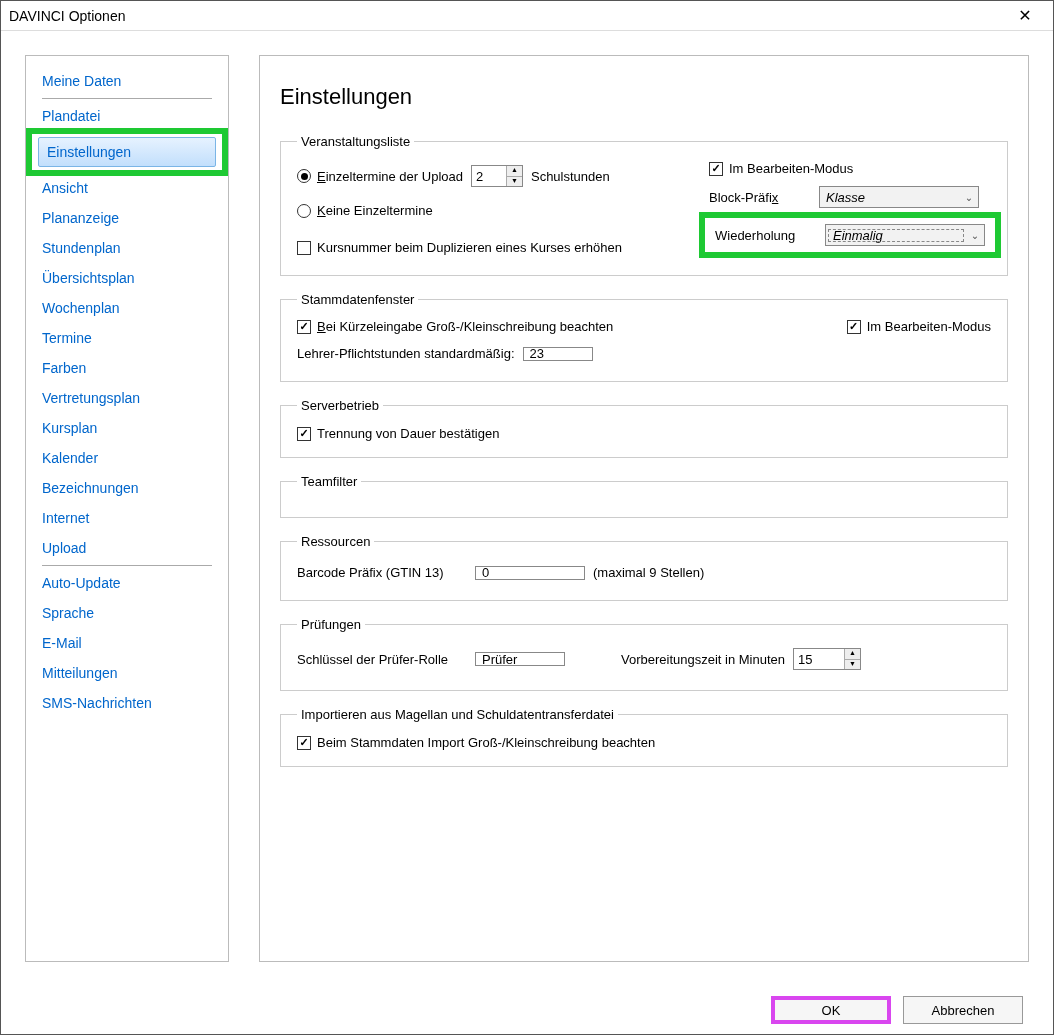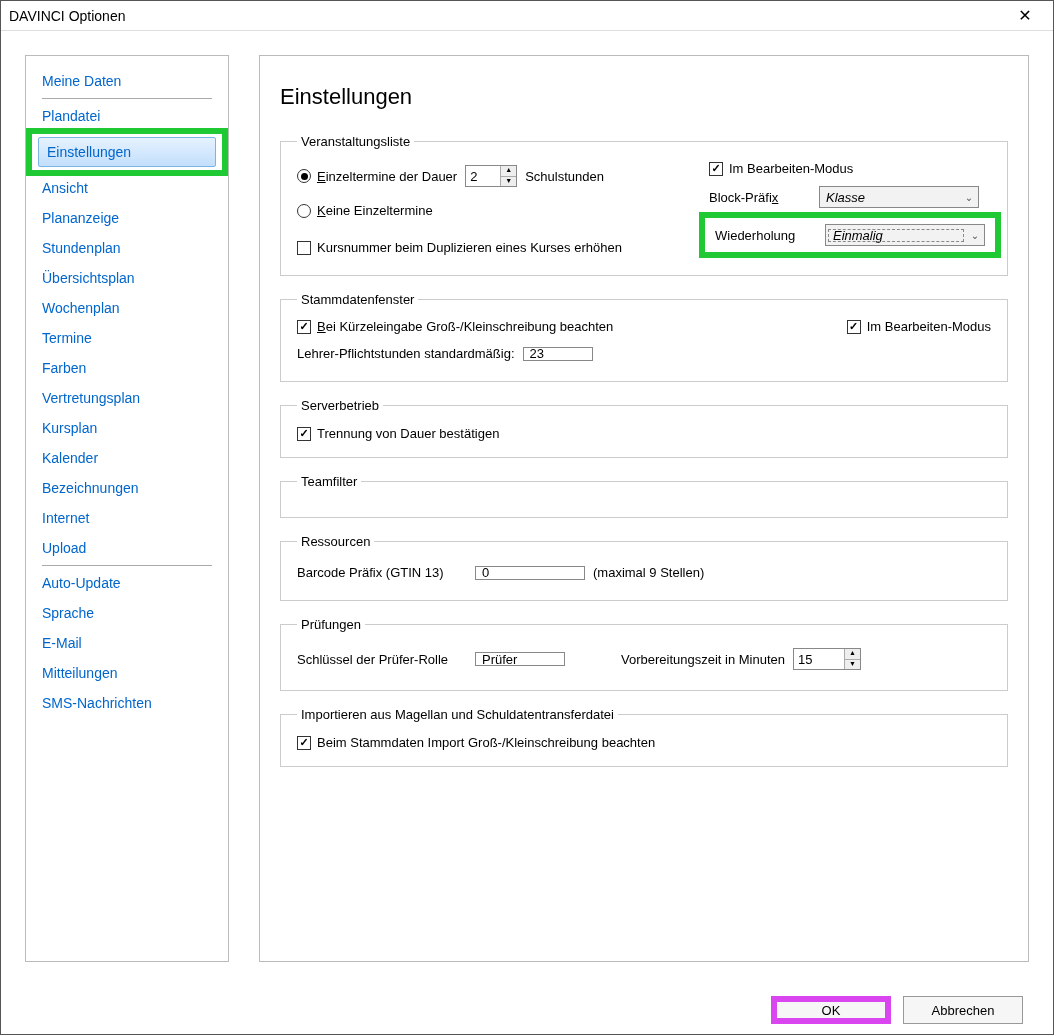--- a/index.html
+++ b/index.html
@@ -126,21 +126,21 @@
     border:6px solid #1ec933;padding:6px 10px;margin:-6px -10px;
   }
   .footer{
     height:48px;display:flex;justify-content:flex-end;align-items:center;
     gap:12px;padding:0 30px;border-top:0;
   }
   .btn{
     width:120px;height:28px;border:1px solid #999;background:#f6f6f6;
     font-size:13px;cursor:pointer;
   }
-  .btn.primary{border:6px solid #d946ef;}
+  .btn.primary{border:4px solid #d946ef;}
   .col { display:flex; flex-direction:column; gap:8px; }
   .two-col { display:flex; gap:40px; align-items:flex-start; }
   .flex1{flex:1;}
   .u{text-decoration: underline; text-decoration-style: solid;}
 </style>
 </head>
 <body>
 
 <div class="window">
   <div class="titlebar">
@@ -183,21 +183,21 @@
     <div class="main">
       <h2 class="page-title">Einstellungen</h2>
 
       <fieldset>
         <legend>Veranstaltungsliste</legend>
         <div class="two-col">
           <div class="col flex1">
             <div class="row">
               <span class="radio">
                 <span class="radio-circle checked"></span>
-                <span><span class="u">E</span><span>inzeltermine der Dauer</span></span>
+                <span><span class="u">E</span><span>inzeltermine der Upload</span></span>
               </span>
               <span class="num-input">
                 <input value="2" style="">
                 <span class="spin">
                     <div>▲</div>
                     <div>▼</div>
                   </span>
               </span>
               <span>Schulstunden</span>
             </div>

